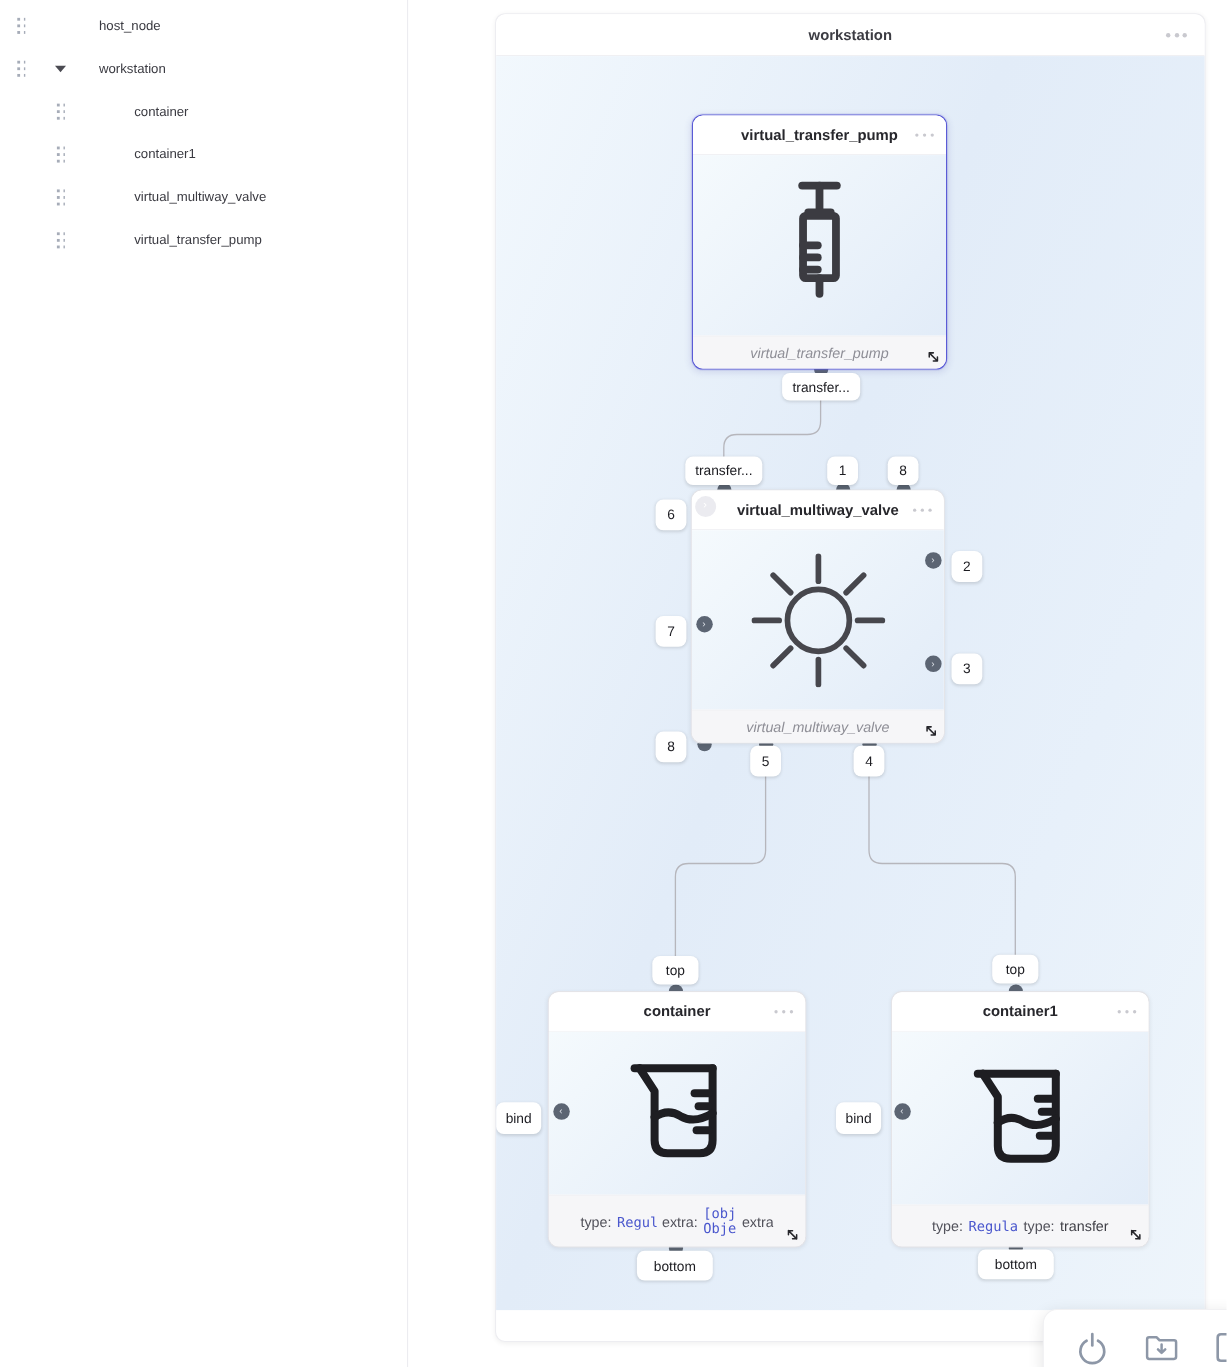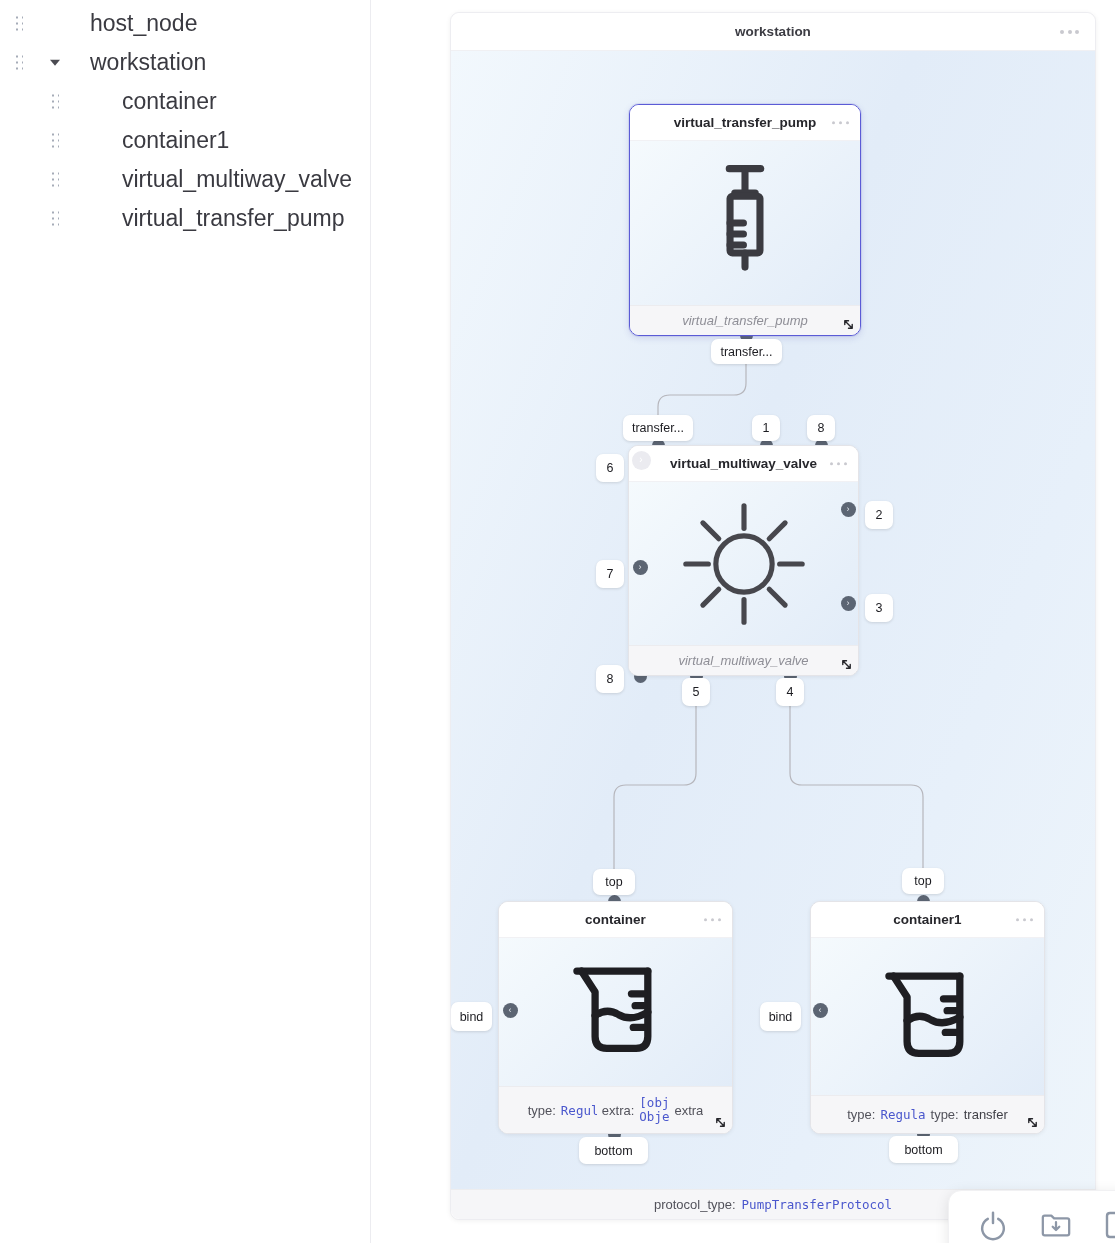--- a/index.html
+++ b/index.html
@@ -4,21 +4,21 @@
 <style>
   * { margin:0; padding:0; box-sizing:border-box; }
   html,body { width:1115px; height:1243px; overflow:hidden; background:#fff;
     font-family:"Liberation Sans", sans-serif; position:relative; }
 
   
   .sidebar { position:absolute; left:0; top:0; width:371px; height:1243px;
     background:#fff; border-right:1px solid #ececf0; padding-top:3px; }
   .tree-row { position:relative; height:39px; }
   .tree-label { position:absolute; top:50%; transform:translateY(-50%);
-    font-size:23px; color:#3a3a41; white-space:nowrap; }
+    font-size:12px; color:#3a3a41; white-space:nowrap; }
   .lvl0 .tree-label { left:90px; }
   .lvl1 .tree-label { left:122px; }
   .drag-handle { position:absolute; top:50%; transform:translateY(-50%);
     width:9px; height:17px;
     background-image:radial-gradient(#a6acb8 1.3px, transparent 1.5px);
     background-size:6px 6px; }
   .lvl0 .drag-handle { left:14px; }
   .lvl1 .drag-handle { left:50px; }
   .caret { position:absolute; left:50px; top:50%; transform:translateY(-38%);
     width:0; height:0; border-left:5px solid transparent;
@@ -290,24 +290,20 @@
     <span class="plabel" style="left:231px; top:627px; width:28px; height:28px;">5</span>
     <span class="plabel" style="left:325px; top:627px; width:28px; height:28px;">4</span>
     <span class="plabel" style="left:142px; top:818px; width:42px; height:26px;">top</span>
     <span class="plabel" style="left:128px; top:1086px; width:69px; height:27px;">bottom</span>
     <span class="plabel" style="left:0px; top:951px; width:41px; height:29px;">bind</span>
     <span class="plabel" style="left:451px; top:817px; width:42px; height:26px;">top</span>
     <span class="plabel" style="left:438px; top:1085px; width:69px; height:27px;">bottom</span>
     <span class="plabel" style="left:309px; top:951px; width:41px; height:29px;">bind</span>
   </div>
 
-  <div class="panel-footer">
-    <span>protocol_type:</span>
-    <span class="code">PumpTransferProtocol</span>
-  </div>
 </div>
 
 <div class="toolbar">
   <svg class="tool-btn" style="left:28px;" viewBox="0 0 32 34" fill="none" stroke="#8d97a7" stroke-width="2.6" stroke-linecap="round">
     <path d="M10.5,10.5 A11.5,11.5 0 1 0 21.5,10.5"></path>
     <path d="M16,4 V15"></path>
   </svg>
   <svg class="tool-btn" style="left:91px;" viewBox="0 0 34 32" fill="none" stroke="#8d97a7" stroke-width="2.4" stroke-linecap="round" stroke-linejoin="round">
     <path d="M3,25 V8 Q3,6 5,6 H12 L15,9 H29 Q31,9 31,11 V25 Q31,27 29,27 H5 Q3,27 3,25 Z"></path>
     <path d="M17,13 V21 M13.5,17.8 L17,21.3 L20.5,17.8"></path>

